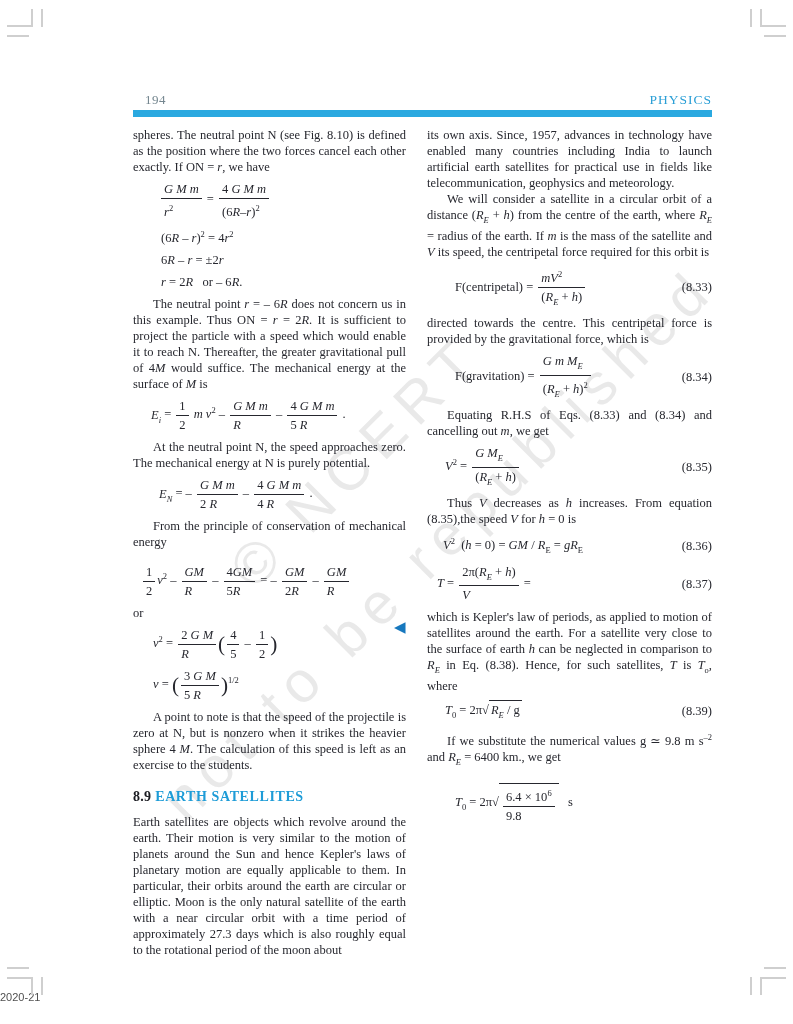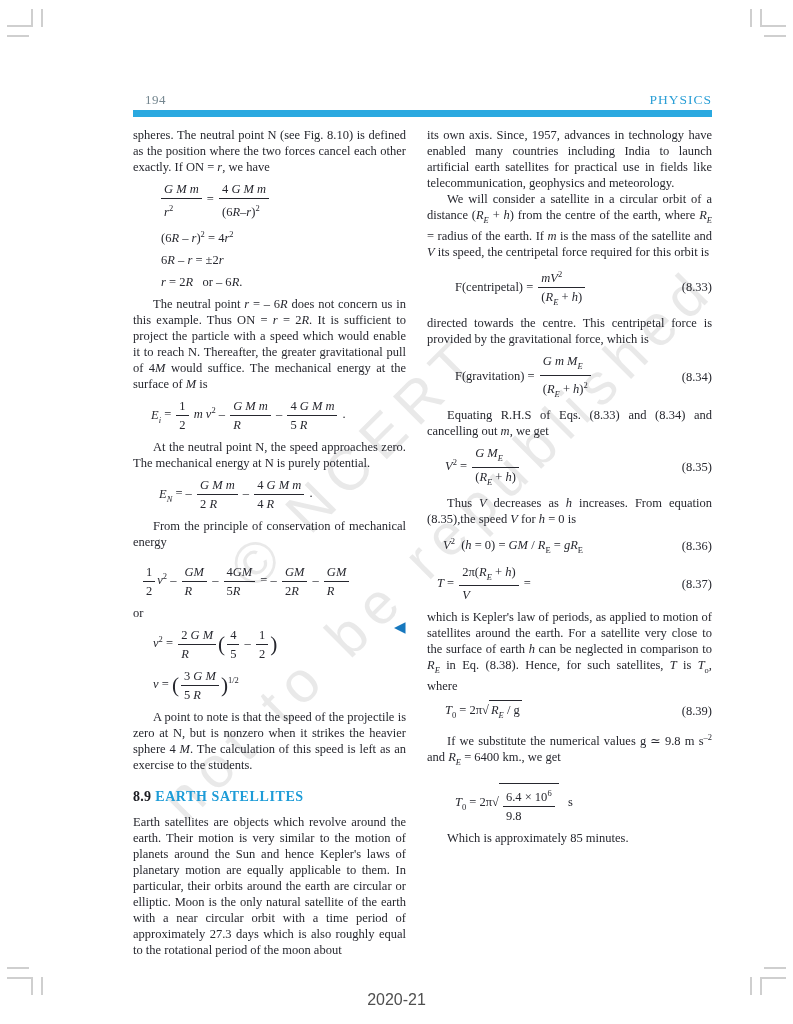--- a/index.html
+++ b/index.html
@@ -53,22 +53,22 @@
   .f .d{display:block;padding:1px 3px 0;}
   .bp{font-size:1.7em;font-weight:400;vertical-align:middle;line-height:0.9;}
   .ov{border-top:1px solid #26272e;display:inline-block;padding:1px 2px 0;vertical-align:middle;}
   sup,sub{font-size:68%;}
 
   
   .marker{position:absolute;left:394px;top:618px;color:#1778be;font-size:15px;z-index:1;
     font-family:"DejaVu Sans",sans-serif;}
 
   
-  .footer{position:absolute;left:0;right:0;top:991px;text-align:center;z-index:1;
-    font-family:"Liberation Sans",sans-serif;font-size:16px;color:#4f4f4f;}
+  .footer{position:absolute;left:0;right:0;top:991px;text-align:left;z-index:1;
+    font-family:"Liberation Sans",sans-serif;font-size:11px;color:#4f4f4f;}
 </style>
 </head>
 <body>
 
 <div class="page">
 
   <div class="watermark">
     <div>© NCERT</div>
     <div>not to be republished</div>
   </div>
@@ -170,21 +170,20 @@
         </div>
         <div class="p">which is Kepler's law of periods, as applied to motion of satellites around the earth. For a satellite very close to the surface of earth <i>h</i> can be neglected in comparison to <i>R<sub>E</sub></i> in Eq. (8.38). Hence, for such satellites, <i>T</i> is <i>T</i><sub>o</sub>, where</div>
         <div class="eq">
           <span class="eqbody" style="margin-left: 18px;"><i>T</i><sub>0</sub> = 2π√<span class="ov"><i>R<sub>E</sub></i> / g</span></span>
           <span class="eqnum">(8.39)</span>
         </div>
         <div class="p ind">If we substitute the numerical values g ≃ 9.8 m s<sup>–2</sup> and <i>R<sub>E</sub></i> = 6400 km., we get</div>
         <div class="eq">
           <span class="eqbody" style="margin-left: 28px; margin-top: 8px;"><i>T</i><sub>0</sub> = 2π√<span class="ov"><span class="f"><span class="n">6.4 × 10<sup>6</sup></span><span class="d">9.8</span></span></span> &nbsp;&nbsp;s</span>
         </div>
-        <div class="p ind">Which is approximately 85 minutes.</div>
       </div>
   </div>
 
   <div class="marker">◀</div>
 
   <div class="footer">2020-21</div>
 
 </div>
 
 </body></html>

